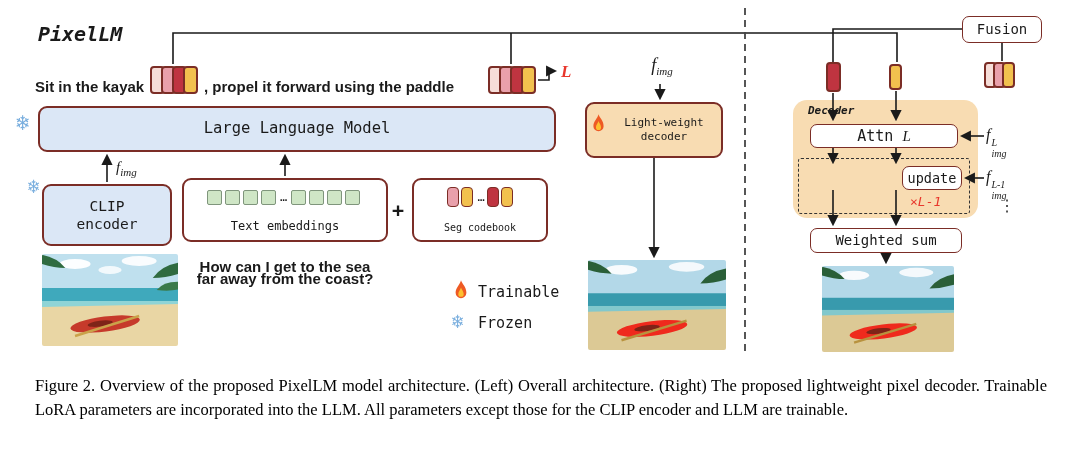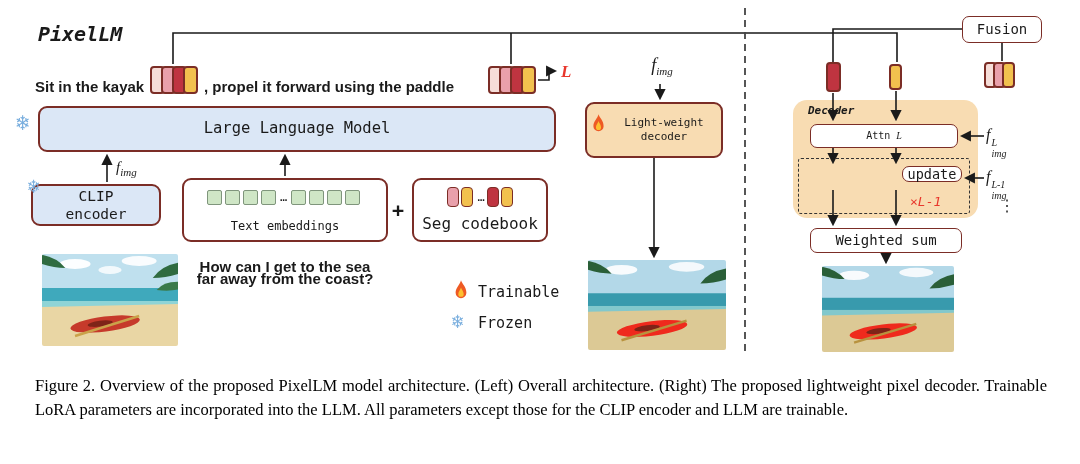--- a/index.html
+++ b/index.html
@@ -76,39 +76,39 @@
 
   <div class="box blue" style="left:38px;top:106px;width:518px;height:46px">
     <span style="font-size:15.5px">Large Language Model</span>
   </div>
   <div class="abs snow" style="left:16px;top:112px">❄</div>
 
   <div class="abs" style="left:116px;top:158px;font-size:15px">
     <span class="fvar">f</span><sub class="fsub">img</sub>
   </div>
 
-  <div class="box blue" style="left:31px;top:184px;width:130px;height:42px">
+  <div class="box blue" style="left:42px;top:184px;width:130px;height:62px">
     <span style="width:76px;font-size:14.5px">CLIP encoder</span>
   </div>
   <div class="abs snow" style="left:28px;top:176px;font-size:20px">❄</div>
 
   <div class="box" style="left:182px;top:178px;width:206px;height:64px;flex-direction:column;justify-content:space-between;padding:8px 6px 6px">
     <div style="white-space:nowrap">
       <span class="sq"></span><span class="sq"></span><span class="sq"></span><span class="sq"></span><span style="font-size:12px;margin:0 1px">…</span><span class="sq" style="margin-left:3px"></span><span class="sq"></span><span class="sq"></span><span class="sq"></span>
     </div>
     <div style="font-size:12px">Text embeddings</div>
   </div>
 
   <div class="abs" style="left:392px;top:198px;font-size:20px;font-weight:bold">+</div>
 
   <div class="box" style="left:412px;top:178px;width:136px;height:64px;flex-direction:column;justify-content:space-between;padding:7px 6px 6px">
     <div style="white-space:nowrap">
       <span class="token sm tok-pink" style="margin-right:2px"></span><span class="token sm tok-gold" style="margin-right:2px"></span><span style="font-size:12px;margin:0 2px">…</span><span class="token sm tok-red" style="margin-right:2px"></span><span class="token sm tok-gold" style="margin-right:0"></span>
     </div>
-    <div style="font-size:16px">Seg codebook</div>
+    <div style="font-size:10px">Seg codebook</div>
   </div>
 
   <div class="abs question" style="left:182px;top:258px">How can I get to the sea</div>
   <div class="abs question" style="left:182px;top:270px">far away from the coast?</div>
 
   <svg class="beach" style="left:42px;top:254px" width="136" height="92" viewBox="0 0 140 92" preserveAspectRatio="none">
     <rect width="140" height="44" fill="#bfe0ee"></rect>
     <ellipse cx="34" cy="10" rx="16" ry="5" fill="#ffffff" opacity="0.95"></ellipse>
     <ellipse cx="100" cy="7" rx="18" ry="5" fill="#ffffff" opacity="0.9"></ellipse>
     <ellipse cx="70" cy="16" rx="12" ry="4" fill="#ffffff" opacity="0.8"></ellipse>
@@ -164,25 +164,25 @@
   <span class="token lg tok-red abs" style="left:826px;top:62px"></span>
   <span class="token md tok-gold abs" style="left:889px;top:64px"></span>
   <div class="abs" style="left:984px;top:62px;white-space:nowrap">
     <span class="token md tok-pale"></span><span class="token md tok-pink"></span><span class="token md tok-gold"></span>
   </div>
 
   <div class="abs orange" style="left:793px;top:100px;width:185px;height:118px;border-radius:14px"></div>
   <div class="abs" style="left:808px;top:104px;font-size:11px;font-weight:bold;font-style:italic">Decoder</div>
 
   <div class="box thin" style="left:810px;top:124px;width:148px;height:24px">
-    <span style="font-size:10px;white-space:nowrap"><span>Attn</span>&nbsp;<span class="fvar">L</span></span>
+    <span style="font-size:15px;white-space:nowrap"><span>Attn</span>&nbsp;<span class="fvar">L</span></span>
   </div>
 
   <div class="dashbox" style="left:798px;top:158px;width:172px;height:56px"></div>
-  <div class="box thin" style="left:902px;top:166px;width:60px;height:16px">
+  <div class="box thin" style="left:902px;top:166px;width:60px;height:24px">
     <span style="font-size:13.5px">update</span>
   </div>
   <div class="abs red" style="left:910px;top:194px;font-size:13px;font-weight:normal;font-style:italic">×L-1</div>
 
   <div class="abs fmath" style="left:986px;top:126px">
     <span class="fvar">f</span><span class="ss">
         <sup>L</sup>
         <sub>img</sub>
       </span>
   </div>

